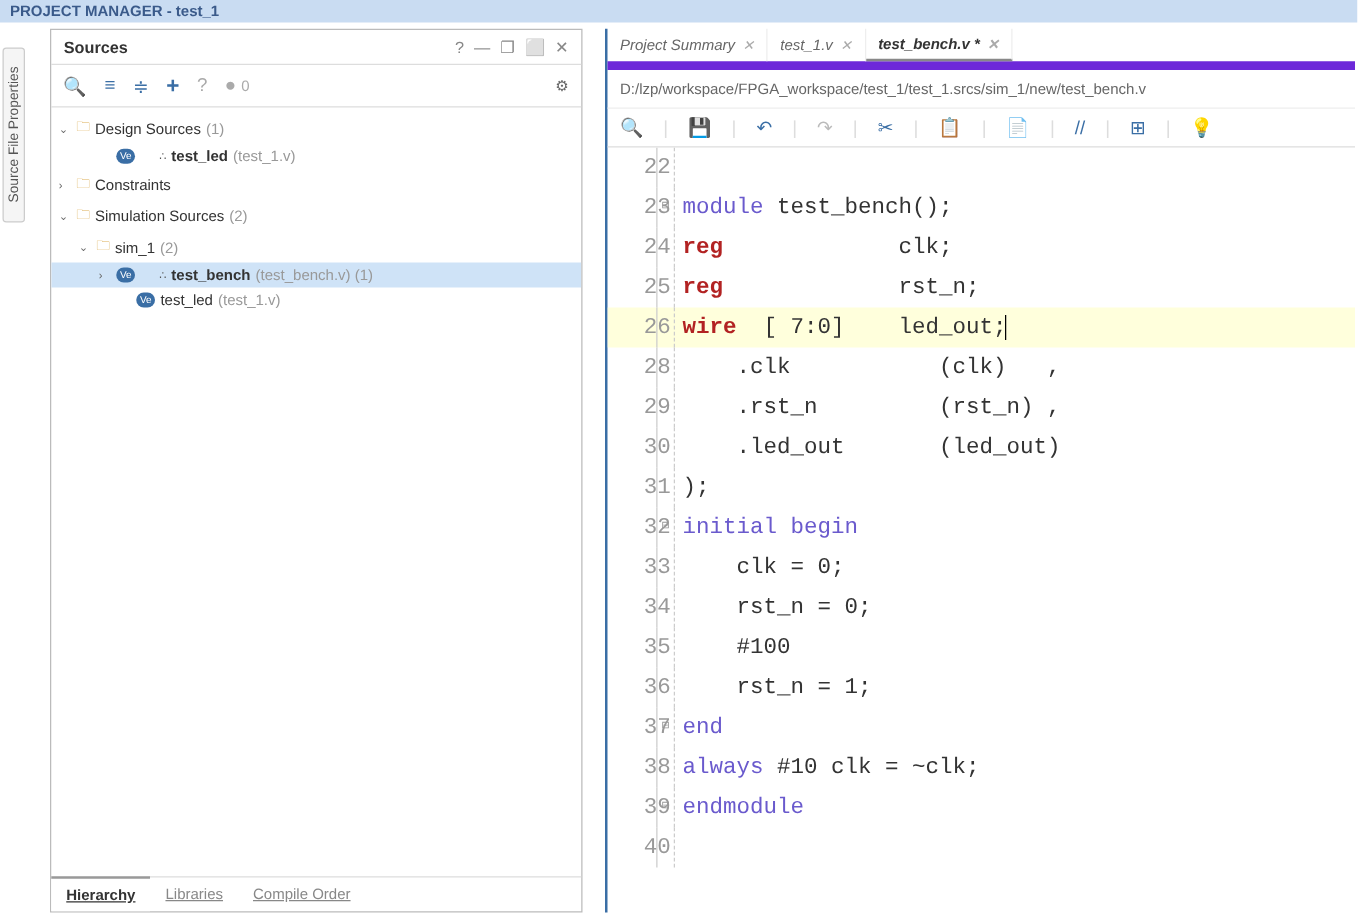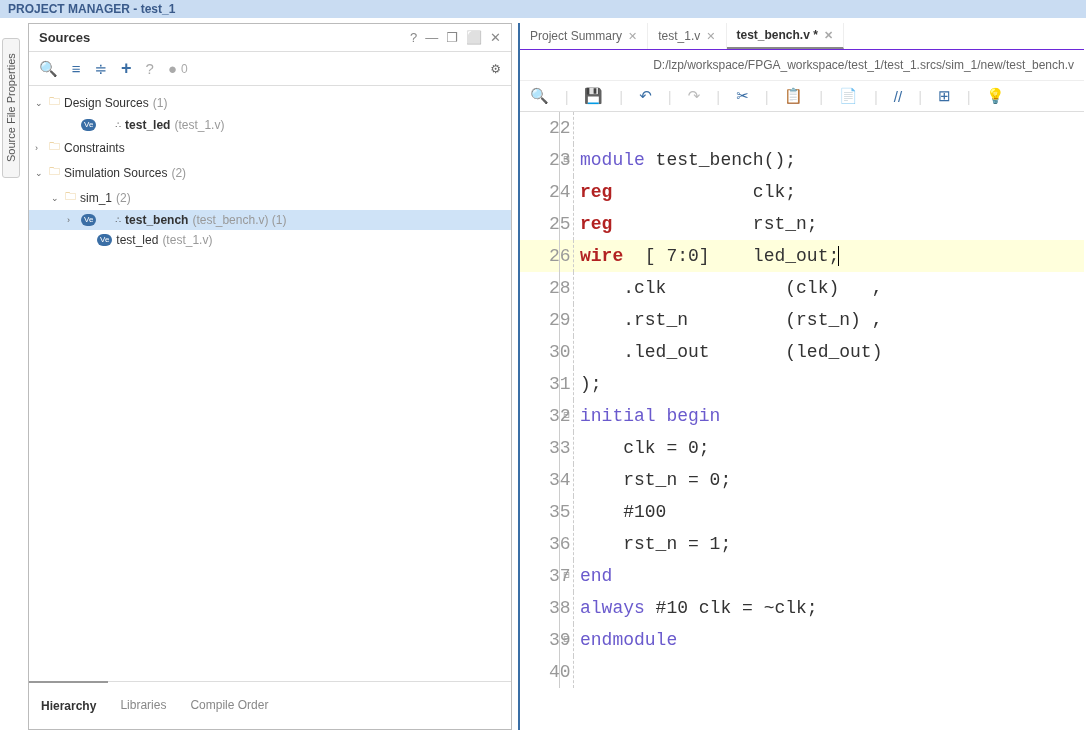--- a/index.html
+++ b/index.html
@@ -1,20 +1,20 @@
 <!DOCTYPE html>
 <html><head>
 <meta charset="utf-8">
 <style>
 * { box-sizing: border-box; margin: 0; padding: 0; }
 body { font-family: Arial, sans-serif; font-size: 12px; color: #333; background: #fff; width: 1086px; height: 735px; overflow: hidden; }
 .title-bar { background: #c9dcf2; padding: 2px 8px; font-size: 12px; font-weight: bold; color: #3a5a8a; }
 .main-layout { display: flex; height: calc(100% - 18px); }
 .side-tab { writing-mode: vertical-rl; transform: rotate(180deg); padding: 8px 2px; border: 1px solid #ccc; background: #f5f5f5; font-size: 11px; color: #555; margin: 20px 2px 0 2px; height: 140px; text-align: center; border-radius: 3px; }
-.sources-panel { width: 484px; border: 1px solid #bbb; display: flex; flex-direction: column; margin: 5px 6px; }
+.sources-panel { width: 426px; border: 1px solid #bbb; display: flex; flex-direction: column; margin: 5px 18px; }
 .panel-header { display: flex; justify-content: space-between; align-items: center; padding: 6px 10px; border-bottom: 1px solid #ddd; }
 .panel-title { font-weight: bold; font-size: 13px; }
 .panel-ctrls { display: flex; gap: 8px; color: #888; }
 .panel-ctrls span { cursor: pointer; font-size: 13px; }
 .toolbar { display: flex; align-items: center; gap: 14px; padding: 6px 10px; border-bottom: 1px solid #ddd; }
 .toolbar .spacer { flex: 1; }
 .tb-icon { color: #3a6ea5; cursor: pointer; font-size: 15px; }
 .tb-icon.gray { color: #aaa; }
 .tb-plus { color: #3a6ea5; font-size: 18px; font-weight: bold; cursor: pointer; }
 .gear { color: #666; cursor: pointer; }
@@ -24,28 +24,28 @@
 .tree-row .exp { width: 10px; color: #666; font-size: 9px; }
 .tree-row .fld { color: #ddb05a; font-size: 11px; }
 .tree-row .lbl { color: #333; }
 .tree-row .lbl.bold { font-weight: bold; }
 .tree-row .sub { color: #999; }
 .i0 { padding-left: 6px; }
 .i1 { padding-left: 22px; }
 .i2 { padding-left: 38px; }
 .i3 { padding-left: 54px; }
 .panel-tabs { display: flex; border-top: 1px solid #ddd; }
-.ptab { padding: 16px 12px; font-size: 12px; color: #888; cursor: pointer; }
+.ptab { padding: 6px 12px; font-size: 12px; color: #888; cursor: pointer; text-decoration: underline; }
 .ptab.active { color: #333; font-weight: bold; border-top: 2px solid #999; background: #fff; margin-top: -1px; }
 .editor-panel { flex: 1; border-left: 2px solid #3a6ea5; display: flex; flex-direction: column; margin: 5px 2px 5px 0; }
-.editor-tabs { display: flex; border-bottom: 1px solid #6d28d9; }
+.editor-tabs { display: flex; border-bottom: 7px solid #6d28d9; font-style: italic; }
 .etab { display: flex; align-items: center; padding: 5px 10px; gap: 6px; border-right: 1px solid #eee; font-size: 12px; cursor: pointer; color: #666; }
 .etab.active { color: #333; font-weight: bold; border-bottom: 2px solid #888; align-items: flex-end; }
 .etab .close { color: #aaa; font-size: 11px; }
-.path-bar { padding: 8px 10px; font-size: 12px; color: #666; border-bottom: 1px solid #eee; text-align: right; }
+.path-bar { padding: 8px 10px; font-size: 12px; color: #666; border-bottom: 1px solid #eee; }
 .etoolbar { display: flex; align-items: center; gap: 16px; padding: 6px 10px; border-bottom: 1px solid #ddd; }
 .etoolbar span { color: #3a6ea5; cursor: pointer; font-size: 15px; }
 .etoolbar .sep { color: #ddd; cursor: default; }
 .code-area { flex: 1; overflow: auto; font-family: "Courier New", monospace; font-size: 18px; line-height: 32px; }
 .code-line { display: flex; }
 .code-line.hl { background: #ffffdc; }
 .gutter { width: 40px; text-align: right; padding-right: 8px; color: #999; border-right: 1px solid #ccc; user-select: none; padding-left: 29px; }
 .fold { width: 14px; text-align: center; color: #999; font-size: 10px; border-right: 1px dashed #ccc; user-select: none; }
 .code { padding-left: 6px; white-space: pre; }
 .kw-mod { color: #6a5acd; }

